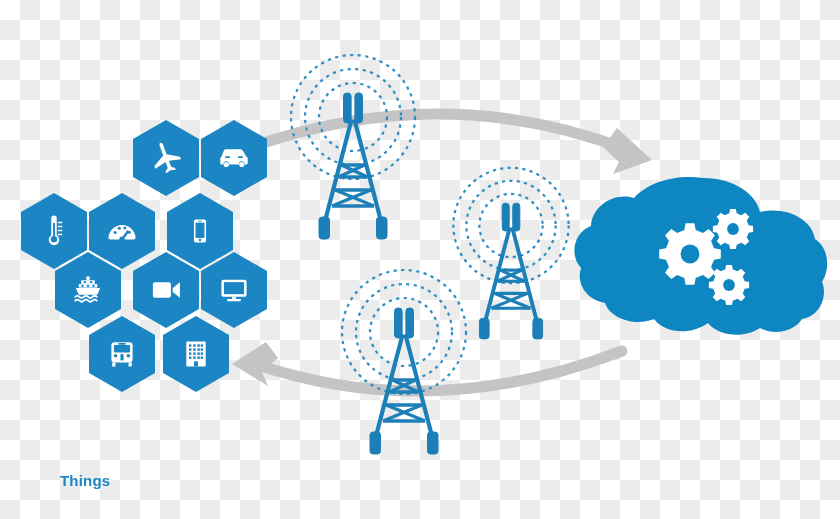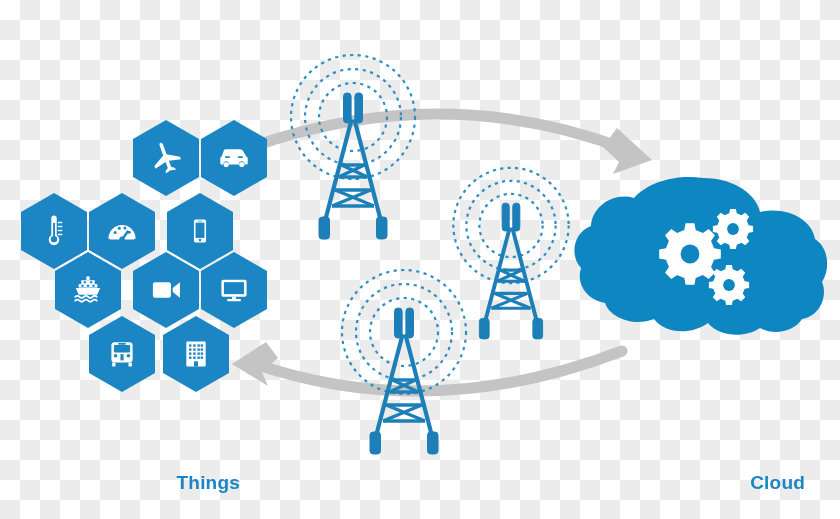--- a/index.html
+++ b/index.html
@@ -24,25 +24,25 @@
   }
   #art {
     position: absolute;
     left: 0; top: 0;
     width: 840px;
     height: 519px;
   }
   .label {
     position: absolute;
     font-weight: bold;
-    font-size: 19px;
+    font-size: 15px;
     letter-spacing: 0.2px;
     color: #1b86c3;
     white-space: nowrap;
-    text-align: right;
+    text-align: left;
   }
   #label-things   { left: 60px;  top: 472px; width: 180px; }
   #label-networks { left: 285px; top: 472px; width: 280px; }
   #label-cloud    { left: 625px; top: 472px; width: 180px; }
 </style>
 </head>
 <body>
 
 <div id="stage">
 
@@ -372,15 +372,14 @@
       <g fill="#1c7fb8" stroke="#1c7fb8">
         <use href="#tower"></use>
       </g>
     </g>
 
   </svg>
 
   <div class="label" id="label-things">Things</div>
 
 
-  <div class="label" id="label-cloud">Cloud</div>
 
 </div>
 
 </body></html>

